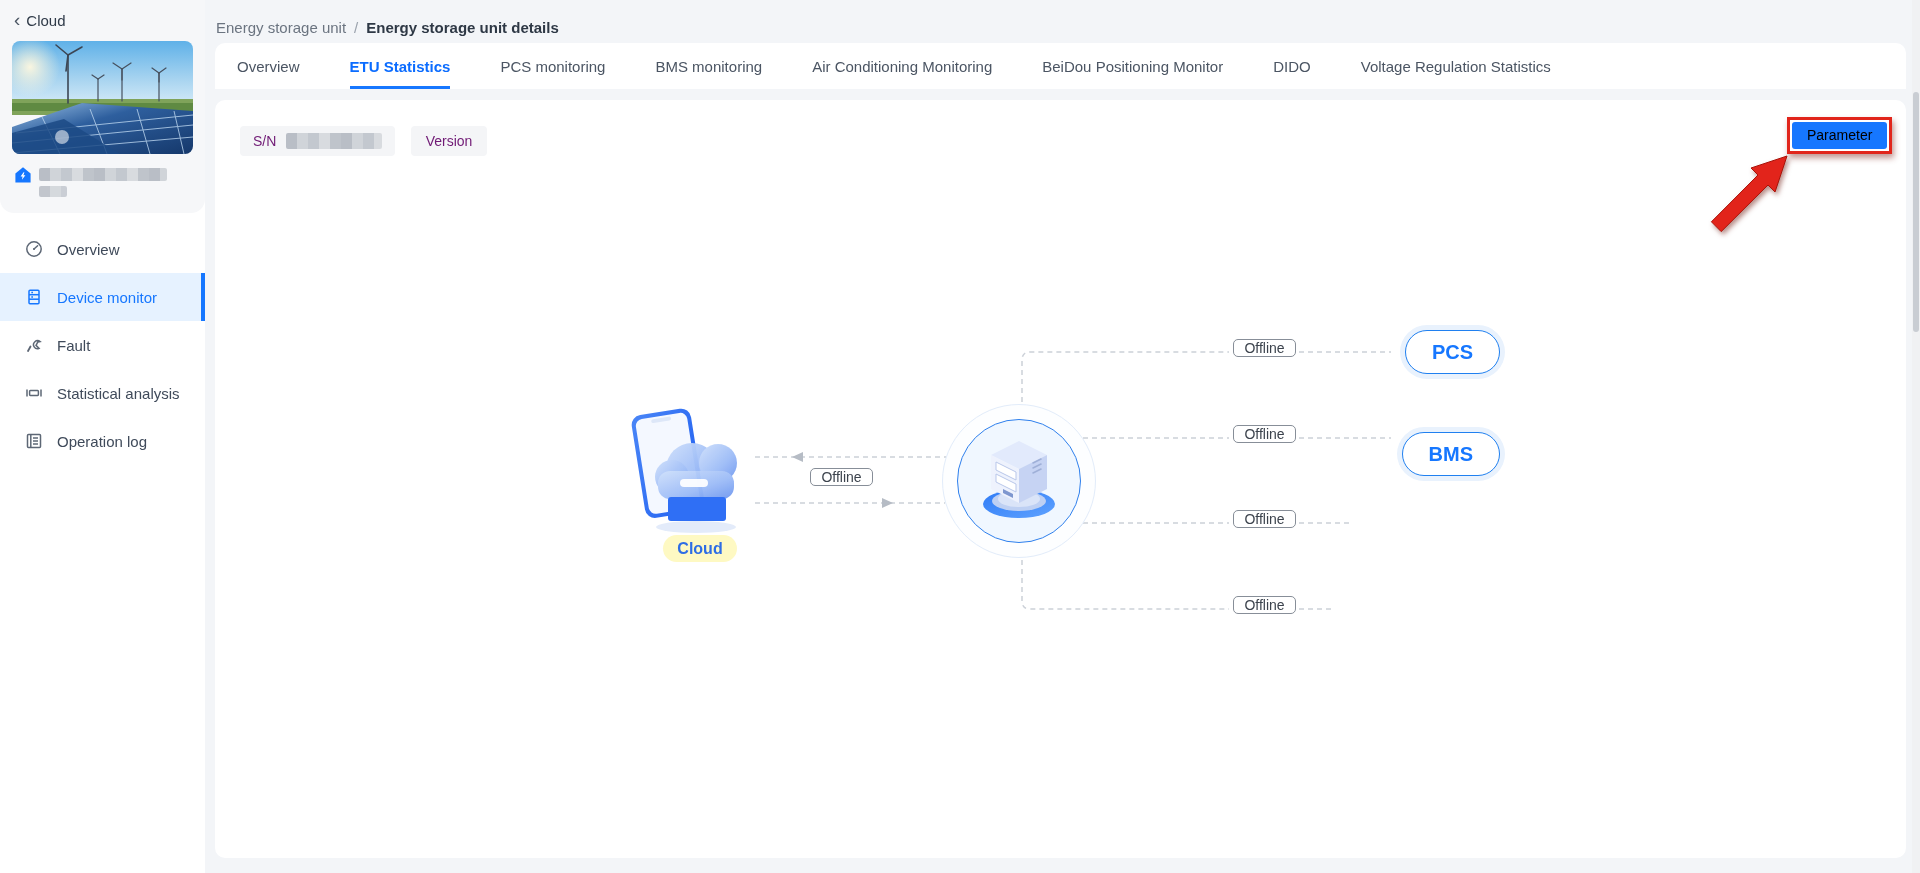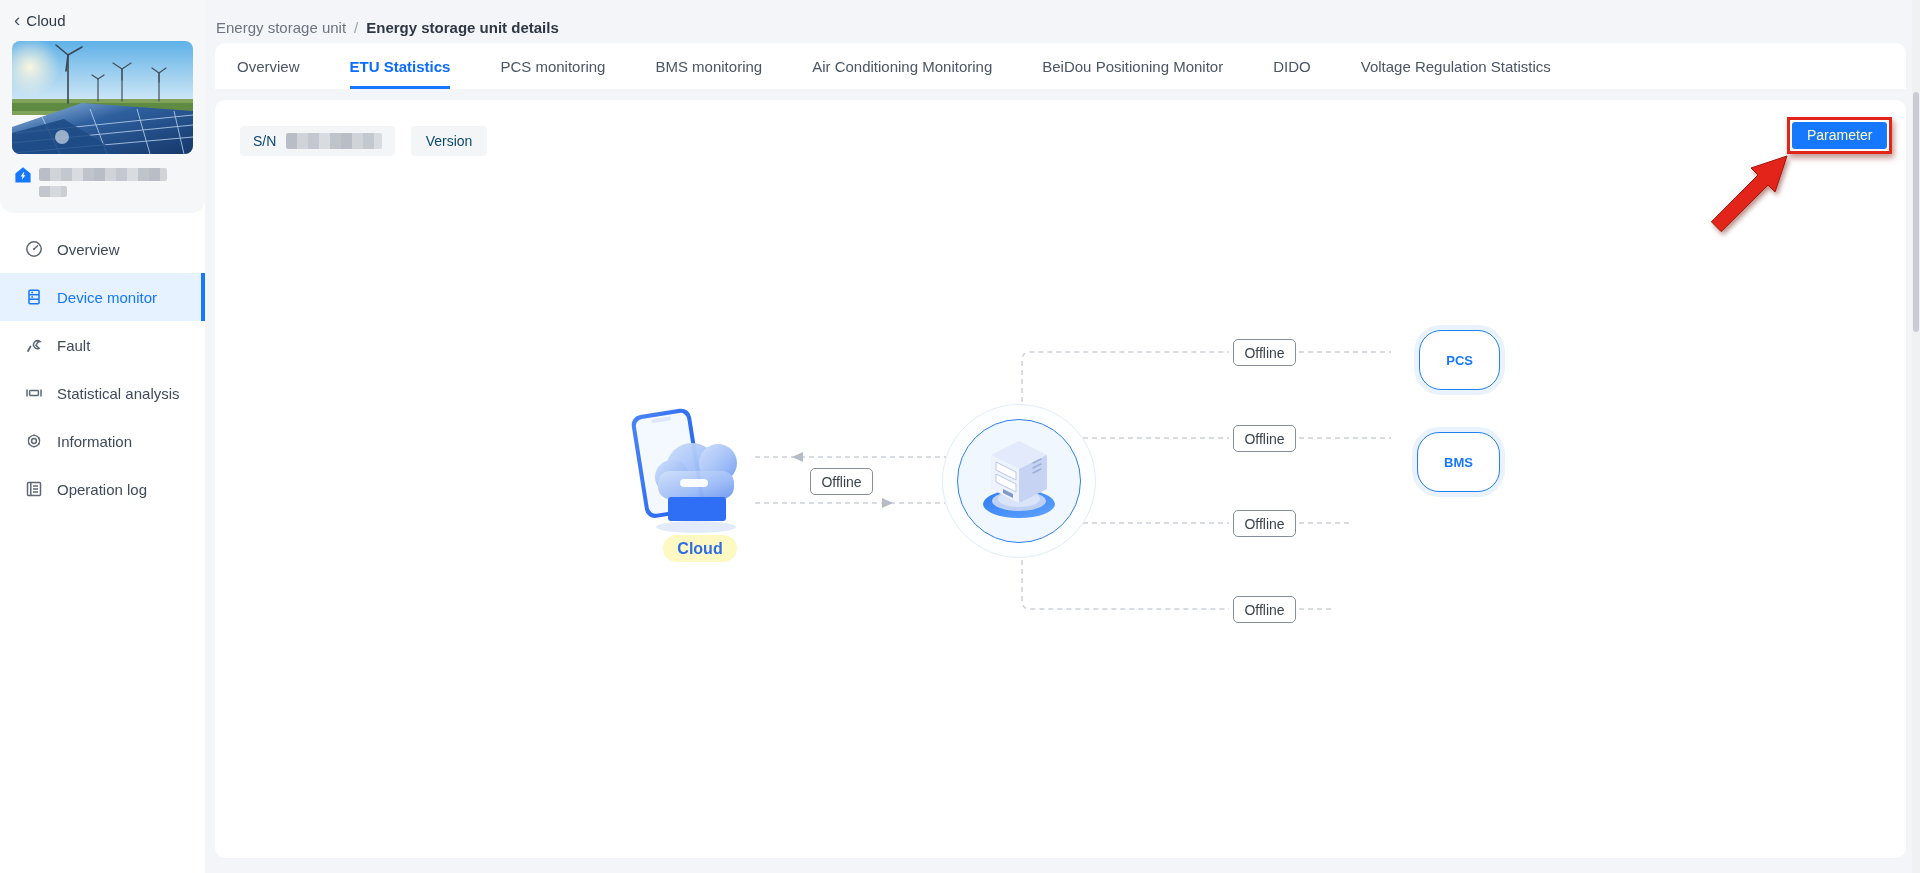--- a/index.html
+++ b/index.html
@@ -33,40 +33,40 @@
   .bc-parent { color:#6b7480; cursor:pointer; }
   .bc-sep { color:#9aa2ac; }
   .bc-current { color:#2e3845; font-weight:700; }
 
   .tabs-card { position:absolute; left:10px; top:43px; width:1691px; height:46px; background:#fff; border-radius:10px 10px 0 0; display:flex; align-items:stretch; gap:50px; padding:0 22px; overflow:hidden; }
   .tab { display:flex; align-items:center; font-size:15px; color:#4b5563; border-bottom:3px solid transparent; padding-top:3px; white-space:nowrap; cursor:pointer; }
   .tab.active { color:#0b6cff; font-weight:700; border-bottom-color:#1677ff; }
 
   .content-card { position:absolute; left:10px; top:100px; width:1691px; height:758px; background:#fff; border-radius:10px; overflow:hidden; }
 
-  .chip { position:absolute; display:flex; align-items:center; gap:10px; height:30px; background:#f4f5f7; border-radius:4px; padding:0 13px; font-size:14px; color:#0c4a6e; }
+  .chip { position:absolute; display:flex; align-items:center; gap:10px; height:30px; background:#f4f5f7; border-radius:4px; padding:0 13px; font-size:14px; color:#701a75; }
   .chip-sn { left:25px; top:26px; width:155px; }
   .chip-version { left:196px; top:26px; width:76px; justify-content:center; }
   .sn-redacted { width:103px; height:16px; }
 
   .param-wrap { position:absolute; left:1572px; top:17px; border:3px solid #e1251b; padding:2px; box-shadow:2px 4px 6px rgba(120,25,15,.45); background:#fff; }
-  .param-btn { display:block; background:#1677ff; color:#fef9c3; border:none; font-size:14px; font-family:inherit; padding:5px 15px 6px; border-radius:3px; cursor:pointer; }
+  .param-btn { display:block; background:#1677ff; color:#000000; border:none; font-size:14px; font-family:inherit; padding:5px 15px 6px; border-radius:3px; cursor:pointer; }
   .anno-arrow { position:absolute; left:1468px; top:48px; width:120px; height:120px; pointer-events:none; }
 
   .connectors { position:absolute; left:0; top:0; }
 
-  .offline-badge { position:absolute; width:63px; height:27px; background:#fff; border:1px solid #878e98; border-radius:5px; display:flex; align-items:center; justify-content:center; font-size:14px; color:#3c434d; }
+  .offline-badge { position:absolute; width:63px; height:18px; background:#fff; border:1px solid #878e98; border-radius:5px; display:flex; align-items:center; justify-content:center; font-size:14px; color:#3c434d; }
 
   .hub-outer { position:absolute; left:727px; top:304px; width:154px; height:154px; border-radius:50%; background:#fdfeff; border:1px solid #e2ecfa; display:flex; align-items:center; justify-content:center; }
   .hub-inner { width:124px; height:124px; border-radius:50%; background:#f0f7ff; border:1.5px solid #2f80ed; display:flex; align-items:center; justify-content:center; }
 
   .cloud-illu { position:absolute; left:415px; top:303px; }
   .cloud-pill { position:absolute; left:448px; top:435px; width:74px; height:27px; background:#fef9c3; border-radius:14px; display:flex; align-items:center; justify-content:center; font-size:16px; font-weight:700; color:#2e6de5; }
 
-  .node-pill { position:absolute; right:406px; height:60px; padding:0 26px; background:#fff; border:1.5px solid #2080f0; border-radius:22px; box-shadow:0 0 0 5px #e9f2fd; display:flex; align-items:center; justify-content:center; font-size:13px; font-weight:700; color:#1677ff; cursor:pointer; white-space:nowrap; }
+  .node-pill { position:absolute; right:406px; height:44px; padding:0 26px; background:#fff; border:1.5px solid #2080f0; border-radius:22px; box-shadow:0 0 0 5px #e9f2fd; display:flex; align-items:center; justify-content:center; font-size:20px; font-weight:700; color:#1677ff; cursor:pointer; white-space:nowrap; }
 
   
   .scroll-track { position:absolute; right:0; top:0; width:8px; height:873px; background:#f0f1f3; }
   .scroll-thumb { position:absolute; right:1px; top:92px; width:6px; height:240px; border-radius:3px; background:#c9cdd3; cursor:pointer; }
 </style>
 </head>
 <body>
 
 <div class="app">
 
@@ -172,28 +172,20 @@
       <div class="menu-item">
         <svg class="mi" viewBox="0 0 18 18" fill="none" stroke="currentColor" stroke-width="1.5">
           <line x1="2" y1="5.5" x2="2" y2="12.5"></line>
             <line x1="16" y1="5.5" x2="16" y2="12.5"></line>
             <rect x="4.6" y="6.6" width="8.8" height="4.8" rx=".8"></rect>
         </svg>
         <span>Statistical analysis</span>
       </div>
       <div class="menu-item">
         <svg class="mi" viewBox="0 0 18 18" fill="none" stroke="currentColor" stroke-width="1.5">
-          <circle cx="9" cy="9" r="2.4"></circle>
-          <path d="M9 1.8 L10.2 3.9 L7.8 3.9 Z M9 16.2 L10.2 14.1 L7.8 14.1 Z M2.8 5.4 L5.2 5.5 L4 7.6 Z M15.2 12.6 L12.8 12.5 L14 10.4 Z M2.8 12.6 L4 10.4 L5.2 12.5 Z M15.2 5.4 L14 7.6 L12.8 5.5 Z" fill="currentColor" stroke="none"></path>
-          <circle cx="9" cy="9" r="5.6" stroke-width="1.3"></circle>
-        </svg>
-        <span>Information</span>
-      </div>
-      <div class="menu-item">
-        <svg class="mi" viewBox="0 0 18 18" fill="none" stroke="currentColor" stroke-width="1.5">
           <rect x="2.5" y="2.5" width="13" height="13" rx="1"></rect>
             <line x1="5.8" y1="2.5" x2="5.8" y2="15.5"></line>
             <line x1="8" y1="6" x2="13" y2="6"></line>
             <line x1="8" y1="9" x2="13" y2="9"></line>
             <line x1="8" y1="12" x2="13" y2="12"></line>
         </svg>
         <span>Operation log</span>
       </div>
     </nav>
   </aside>

